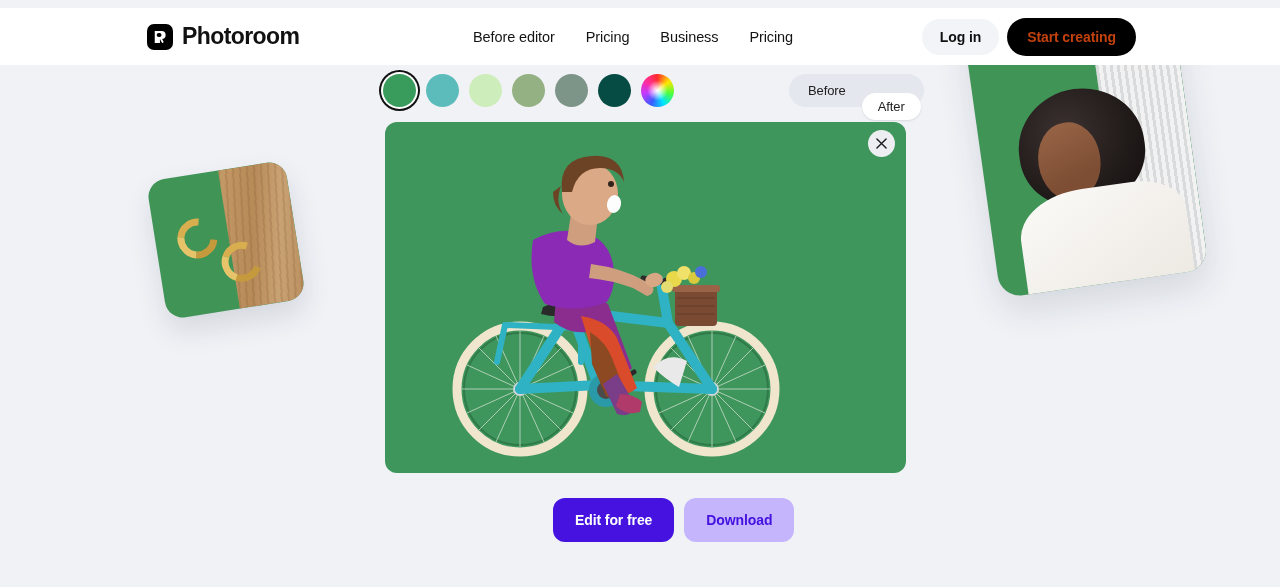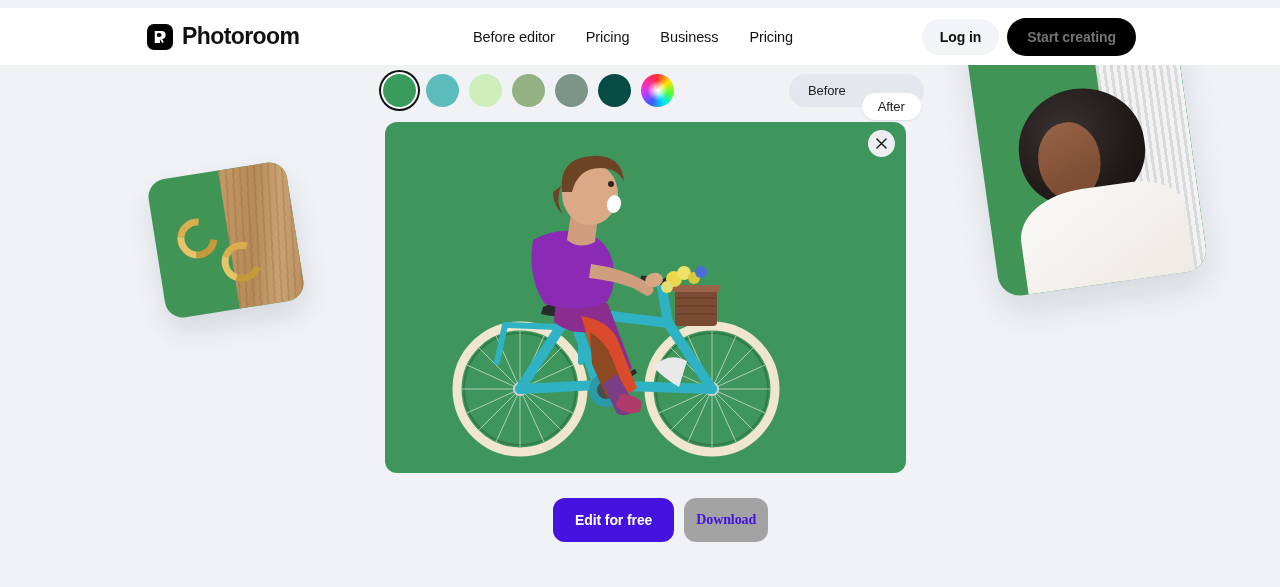--- a/index.html
+++ b/index.html
@@ -97,21 +97,21 @@
     font-weight: bold;
     font-family: inherit;
     padding: 10px 18px;
     cursor: pointer;
     white-space: nowrap;
     letter-spacing: -0.1px;
   }
 
   .btn-start {
     background: #000000;
-    color: #737373;
+    color: #c2410c;
     border: none;
     border-radius: 999px;
     font-size: 14px;
     font-weight: bold;
     font-family: inherit;
     padding: 11px 20px;
     cursor: pointer;
     white-space: nowrap;
     letter-spacing: -0.1px;
   }
@@ -321,28 +321,28 @@
     border-radius: 12px;
     font-size: 14px;
     font-weight: bold;
     font-family: inherit;
     padding: 14px 22px;
     cursor: pointer;
     white-space: nowrap;
     letter-spacing: -0.1px;
   }
   .btn-download {
-    background: #a3a3a3;
+    background: #c4b5fd;
     color: #4512e0;
     border: none;
     border-radius: 12px;
     font-size: 14px;
     font-weight: bold;
-    font-family: Liberation Serif, serif;
-    padding: 14px 12px;
+    font-family: Liberation Sans, sans-serif;
+    padding: 14px 22px;
     cursor: pointer;
     white-space: nowrap;
     letter-spacing: -0.1px;
   }
 </style>
 </head>
 <body>
 
 <div class="header">
 

